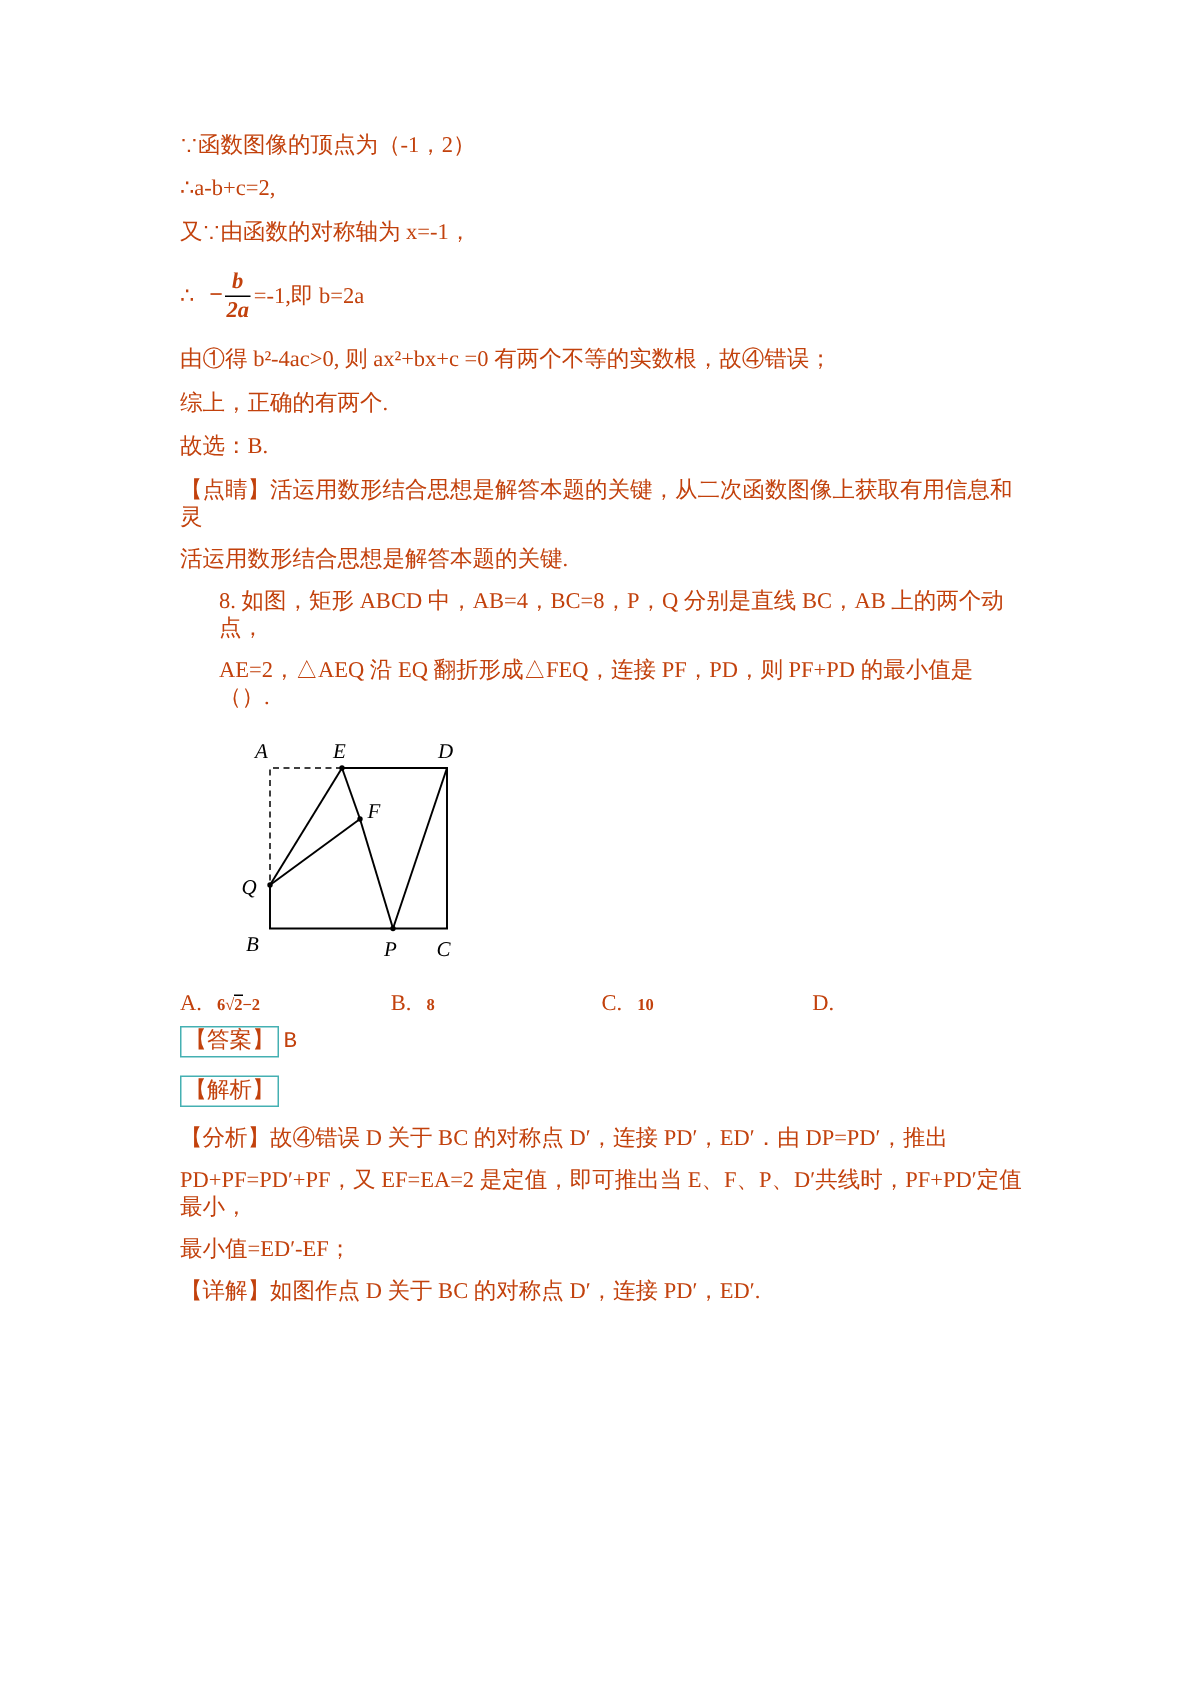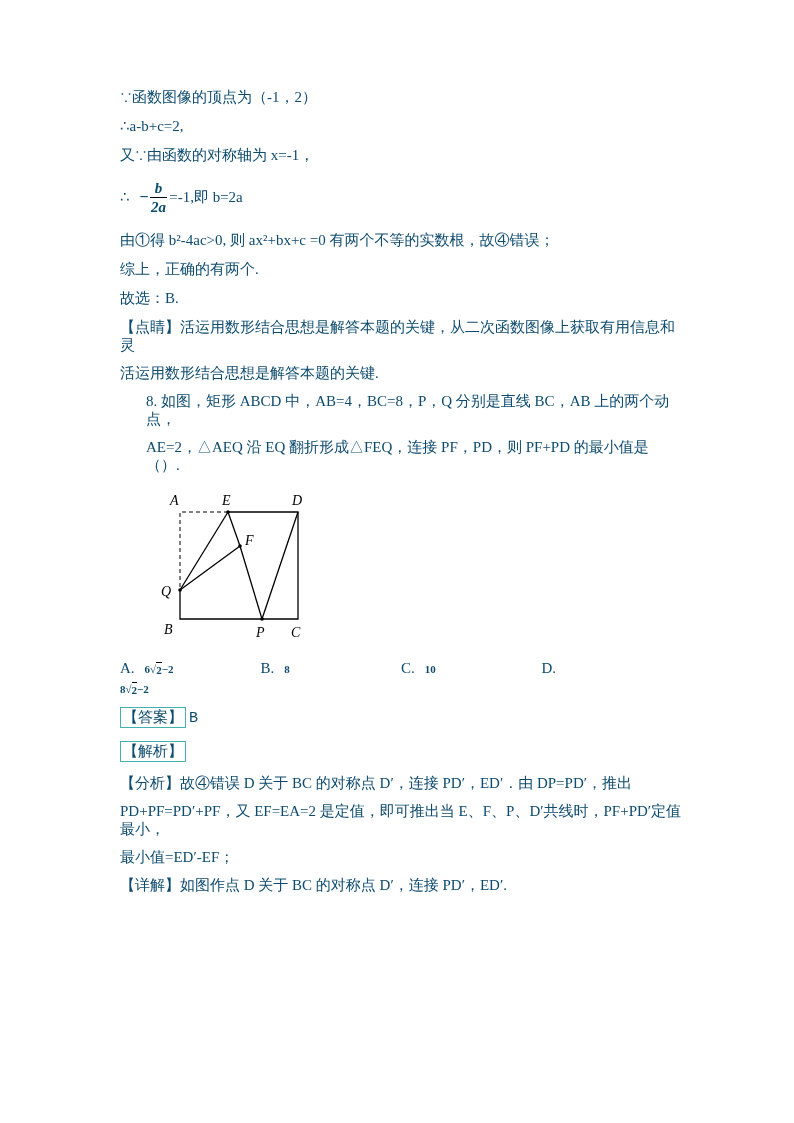--- a/index.html
+++ b/index.html
@@ -1,21 +1,21 @@
 <!DOCTYPE html>
 <html><head>
 <meta charset="utf-8">
 <style>
   * { margin:0; padding:0; box-sizing:border-box; }
   html,body { background:#ffffff; }
   .page {
     position:relative;
     width:794px; height:1123px;
     background:#ffffff;
-    color:#0c4a6e;
+    color:#c2410c;
     font-family:"Liberation Serif","DejaVu Serif",serif;
     font-size:15px;
     padding:88px 112px 0 120px;
     overflow:hidden;
   }
   .ln { line-height:18px; margin:0 0 11px 0; white-space:nowrap; }
   .wrapln { line-height:18px; margin:0 0 10px 0; }
   
   .frac-line { display:flex; align-items:center; margin:4px 0 12px 0; height:44px; }
   .frac-line .pre { margin-right:10px; }
@@ -119,21 +119,20 @@
     </div>
     <div class="opt">
       <span class="olabel">C.</span>
       <span class="optval"><span>10</span><span class="rad"></span><span></span></span>
     </div>
     <div class="opt">
       <span class="olabel">D.</span>
     </div>
   </div>
 
-  <p class="dval optval"><span>8√</span><span class="rad">2</span><span>−2</span></p>
 
   <p class="tagline"><span class="tagbox">【答案】</span><span class="ansval">B</span></p>
 
   <p class="tagline"><span class="tagbox">【解析】</span></p>
 
   <p class="wrapln">【分析】故④错误 D 关于 BC 的对称点 D′，连接 PD′，ED′．由 DP=PD′，推出</p>
   <p class="wrapln">PD+PF=PD′+PF，又 EF=EA=2 是定值，即可推出当 E、F、P、D′共线时，PF+PD′定值最小，</p>
   <p class="wrapln">最小值=ED′-EF；</p>
 
   <p class="wrapln" style="margin-top:4px;">【详解】如图作点 D 关于 BC 的对称点 D′，连接 PD′，ED′.</p>

